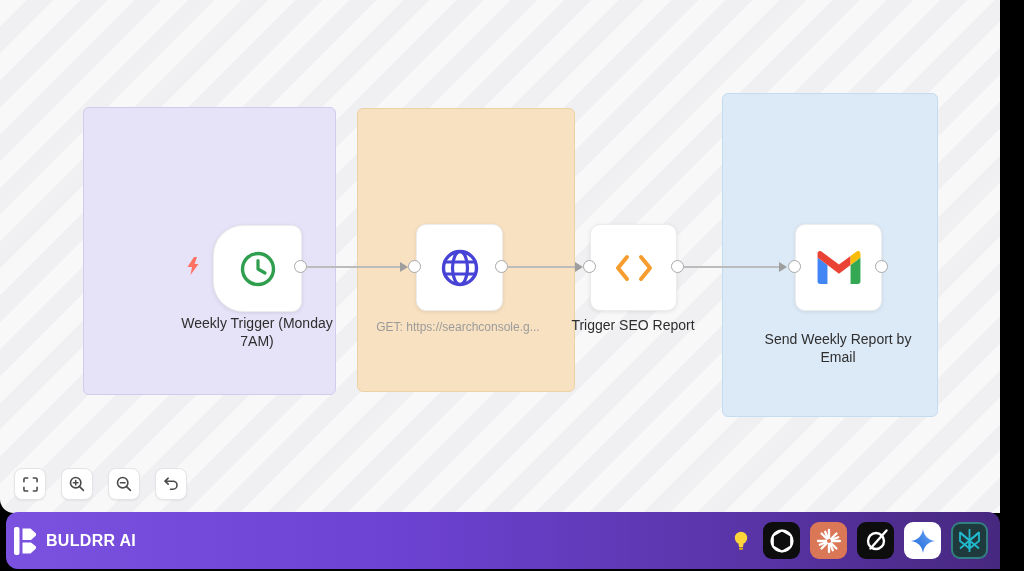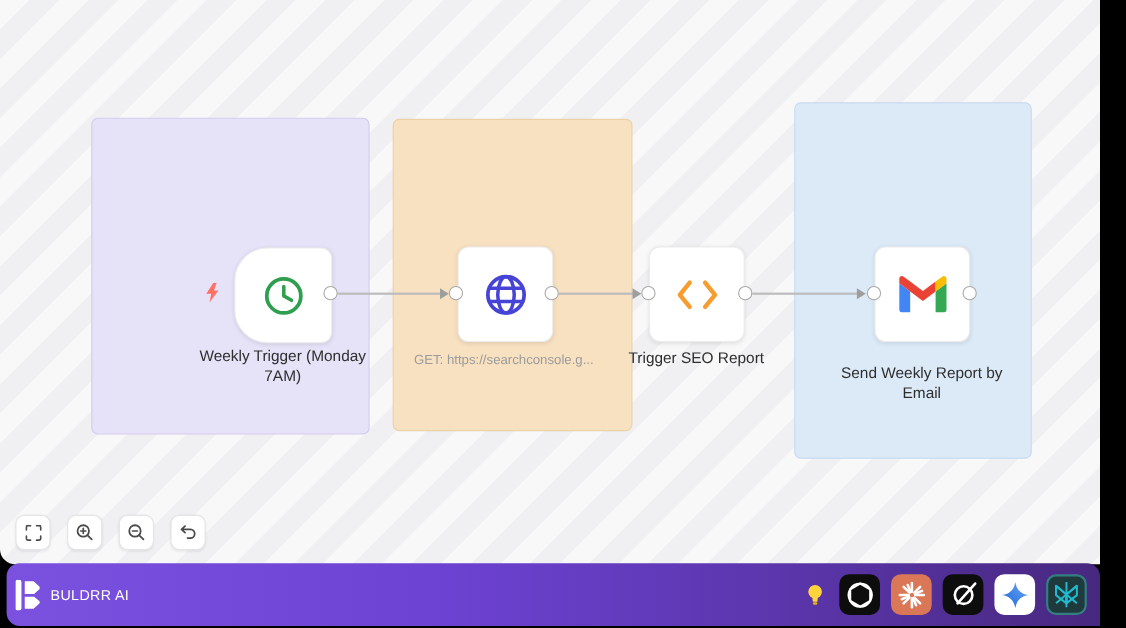--- a/index.html
+++ b/index.html
@@ -36,21 +36,21 @@
   
   .controls{position:absolute;left:14px;top:468px;display:flex;gap:15px;}
   .ctrl-btn{width:30px;height:30px;background:#fff;border:1px solid #e4e4e6;border-radius:8px;
             box-shadow:0 1px 2px rgba(0,0,0,.06);display:flex;align-items:center;justify-content:center;cursor:pointer;}
 
   
   .footer{position:absolute;left:6px;right:0;top:512px;height:57px;
     background:linear-gradient(90deg,#7b51e0 0%,#6c42d2 40%,#5834a6 75%,#47287f 100%);
     border-radius:12px 12px 0 12px;display:flex;align-items:center;padding:0 12px 0 8px;box-sizing:border-box;}
   .brand{display:flex;align-items:center;gap:9px;}
-  .brand-name{color:#fff;font-size:13px;font-weight:400;letter-spacing:.3px;}
+  .brand-name{color:#fff;font-size:16px;font-weight:700;letter-spacing:.3px;}
   .cta{margin-left:auto;display:flex;align-items:center;gap:8px;}
   .cta-text{color:#fff;font-size:15px;font-weight:600;}
   .ai-row{display:flex;align-items:center;gap:10px;margin-left:14px;}
   .ai-icon{width:37px;height:37px;border-radius:9px;display:flex;align-items:center;justify-content:center;cursor:pointer;box-sizing:border-box;}
   .ai-openai{background:#0d0d0d;} .ai-claude{background:#da7756;} .ai-grok{background:#0d0d0d;}
   .ai-gemini{background:#fff;} .ai-perplexity{background:#1e3a3c;border:2px solid rgba(76,212,212,.45);}
 </style>
 </head>
 <body>
 

